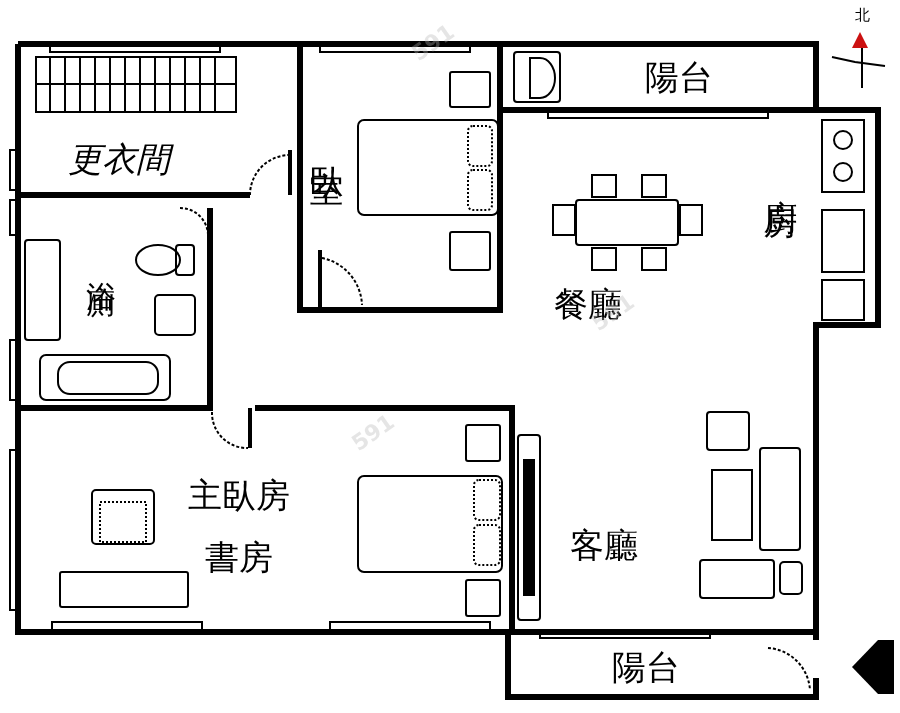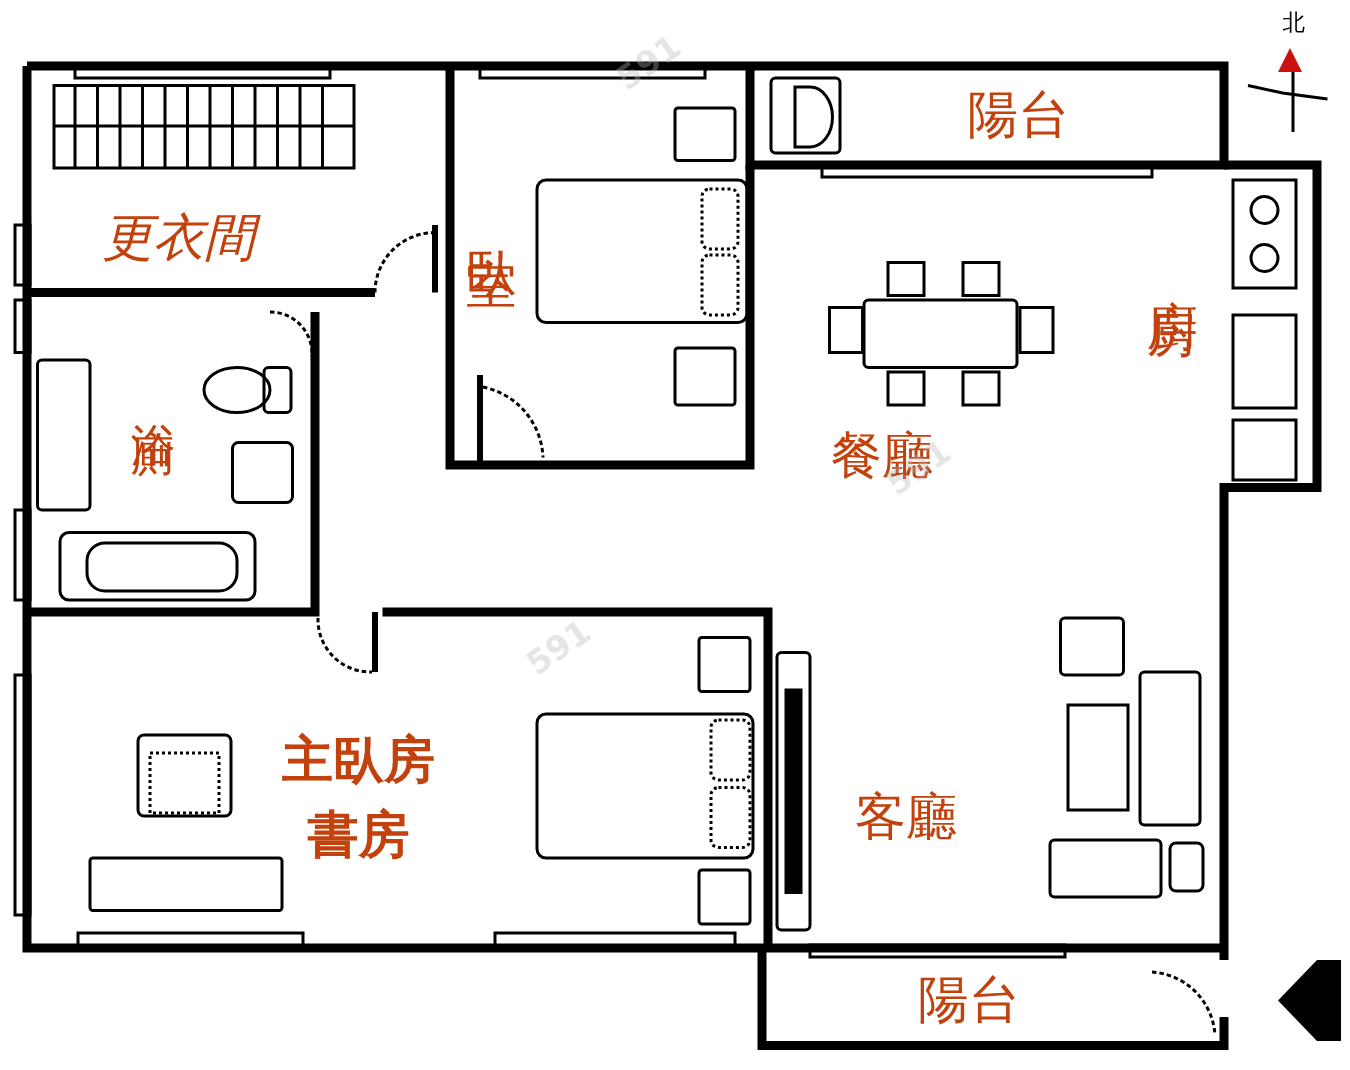--- a/index.html
+++ b/index.html
@@ -1,18 +1,18 @@
 <!DOCTYPE html>
 <html><head>
 <meta charset="utf-8">
 <style>
   html,body{margin:0;padding:0;background:#fff;}
   body{width:900px;height:713px;position:relative;overflow:hidden;font-family:"DejaVu Sans",sans-serif;}
   #plan{position:absolute;left:0;top:0;width:900px;height:713px;}
-  .label{position:absolute;color:#c2410c;font-size:34px;line-height:1;white-space:nowrap;font-family:"DejaVu Sans",sans-serif;}
+  .label{position:absolute;color:#000000;font-size:34px;line-height:1;white-space:nowrap;font-family:"DejaVu Sans",sans-serif;}
   .vlabel{writing-mode:vertical-rl;letter-spacing:4px;}
   .north{position:absolute;left:855px;top:6px;font-size:15px;color:#000;}
   .wm{position:absolute;color:rgba(180,180,180,0.35);font-size:22px;transform:rotate(-35deg);font-weight:bold;}
 </style>
 </head>
 <body>
 
 <svg id="plan" viewBox="0 0 900 713" xmlns="http://www.w3.org/2000/svg">
   <g fill="none" stroke="#000">
 
@@ -130,20 +130,20 @@
 </svg>
 
 <div class="north">北</div>
 
 <div class="label" style="left:68px;top:142px;font-style:italic;">更衣間</div>
 <div class="label vlabel" style="left:310px;top:140px;">臥室</div>
 <div class="label" style="left:645px;top:60px;">陽台</div>
 <div class="label vlabel" style="left:764px;top:172px;">廚房</div>
 <div class="label" style="left:554px;top:287px;">餐廳</div>
 <div class="label vlabel" style="left:86px;top:258px;font-size:30px;">浴廁</div>
-<div class="label" style="left:188px;top:490px;font-weight:bold;">主臥房</div>
-<div class="label" style="left:205px;top:540px;font-weight:bold;">書房</div>
+<div class="label" style="left:188px;top:478px;">主臥房</div>
+<div class="label" style="left:205px;top:540px;">書房</div>
 <div class="label" style="left:570px;top:528px;text-align:center;">客廳</div>
 <div class="label" style="left:612px;top:650px;">陽台</div>
 
 <div class="wm" style="left:410px;top:30px;">591</div>
 <div class="wm" style="left:590px;top:300px;">591</div>
 <div class="wm" style="left:350px;top:420px;">591</div>
 
 </body></html>

